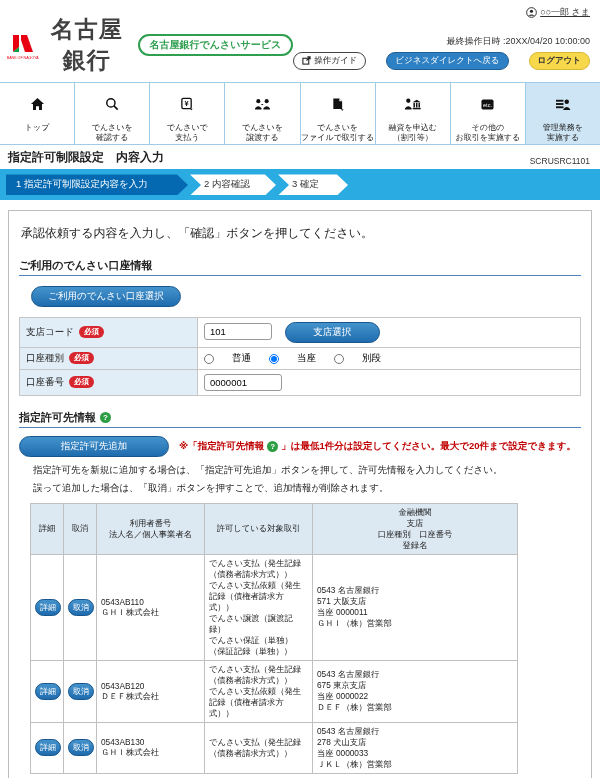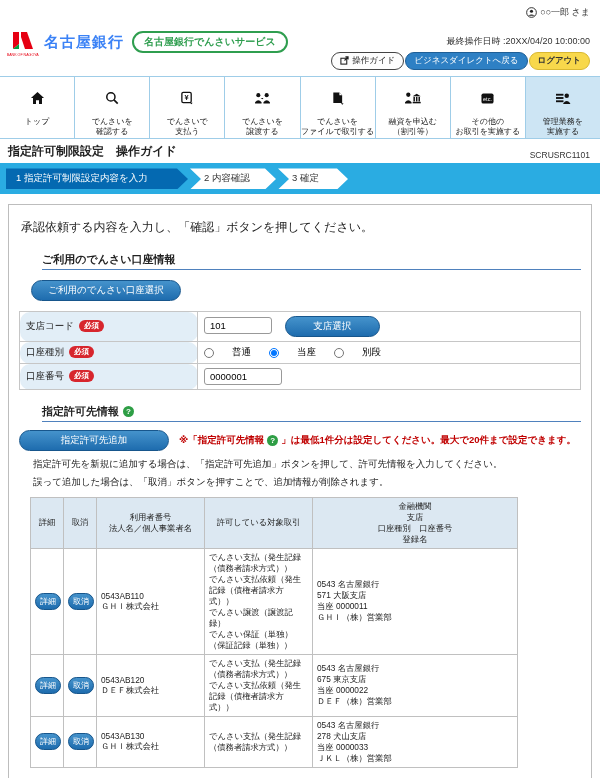--- a/index.html
+++ b/index.html
@@ -5,27 +5,27 @@
   * { box-sizing: border-box; margin: 0; padding: 0; }
   html,body { background:#fff; }
   body { font-family:"Liberation Sans","DejaVu Sans",sans-serif; width:600px; }
   .page { width:600px; height:778px; background:#fff; overflow:hidden; }
 
   
   .header { display:flex; justify-content:space-between; padding:6px 10px 2px 10px; }
   .brand { display:flex; align-items:center; gap:8px; padding-top:8px; }
   .logo-mark { width:26px; display:flex; flex-direction:column; align-items:center; }
   .logo-sub { font-size:4px; color:#e60012; white-space:nowrap; transform:scale(.9); }
-  .bank-name { font-size:15px; font-weight:bold; color:#3b82f6; letter-spacing:1px;text-align:center; }
+  .bank-name { font-size:23px; font-weight:bold; color:#404040; letter-spacing:1px;text-align:center; }
   .service-pill { border:2px solid #2f9e4f; color:#2f9e4f; border-radius:11px; font-size:10px; font-weight:bold; padding:2px 10px; white-space:nowrap; }
   .header-right { text-align:right; font-size:9px; color:#333; }
   .user-line { display:flex; justify-content:flex-end; align-items:center; gap:3px; }
-  .user-name { }
+  .user-name { text-decoration:underline; }
   .lastop { margin-top:16px; white-space:nowrap; }
-  .header-btns { display:flex; gap:1px; margin-top:4px; justify-content:flex-end; }
+  .header-btns { display:flex; gap:20px; margin-top:4px; justify-content:flex-end; }
   .hbtn { font-size:8.5px; border-radius:9px; padding:2px 8px; white-space:nowrap; display:flex; align-items:center; gap:3px; cursor:pointer; }
   .hbtn-guide { background:#fdfdfd; border:1.5px solid #444; color:#222; }
   .hbtn-direct { background:#2e80c4; border:1px solid #1f5f96; color:#fff; }
   .hbtn-logout { background:#f8d84b; border:1px solid #d9b832; color:#333; font-weight:bold; }
 
   
   .nav { display:flex; border-top:1px solid #9fcde8; border-bottom:1px solid #9fcde8; margin-top:4px; }
   .nav-item { flex:1; border-left:1px solid #9fcde8; text-align:center; padding:3px 0 2px 0; font-size:8px; line-height:1.2; color:#222; cursor:pointer; white-space:pre-line; }
   .nav-item:first-child { border-left:none; }
   .nav-item.active { background:#cde5f4; }
@@ -40,30 +40,30 @@
   .steps { background:#2aace2; padding:5px 6px; display:flex; align-items:center; height:31px; }
   .step { height:21px; display:flex; align-items:center; font-size:9.5px; padding-left:14px; }
   .step-first { background:#0469b1; color:#fff; width:182px; clip-path:polygon(0 0, calc(100% - 11px) 0, 100% 50%, calc(100% - 11px) 100%, 0 100%); padding-left:10px; }
   .step-rest { background:#fff; color:#333; clip-path:polygon(0 0, calc(100% - 11px) 0, 100% 50%, calc(100% - 11px) 100%, 0 100%, 11px 50%); margin-left:2px; }
   .step-2 { width:86px; }
   .step-3 { width:70px; }
 
   
   .main { margin:10px 8px 0 8px; border:1px solid #bdbdbd; padding:8px 10px 12px 10px; height:612px; }
   .instruction { font-size:12px; color:#222; margin:6px 0 16px 2px; }
-  .sec-head { font-size:11px; font-weight:bold; color:#222; border-bottom:1px solid #4f81bd; padding-bottom:2px; margin-bottom:8px; display:flex; align-items:center; gap:4px;margin-left:23px; }
+  .sec-head { font-size:11px; font-weight:bold; color:#222; border-bottom:1px solid #4f81bd; padding-bottom:2px; margin-bottom:8px; display:flex; align-items:center; gap:4px; }
   .qmark { display:inline-flex; width:11px; height:11px; border-radius:50%; background:#2e9e45; color:#fff; font-size:8px; font-weight:bold; align-items:center; justify-content:center; flex:none; }
 
   .btn-blue { background:linear-gradient(#4593cc,#1e6cae); border:1px solid #17568c; color:#fff; border-radius:11px; font-size:9.5px; text-align:center; padding:3px 0; cursor:pointer; display:inline-block; }
   .btn-acct { width:150px; margin:2px 0 10px 12px; }
 
   table { border-collapse:collapse; }
   .form-tbl { width:100%; font-size:9.5px; margin-bottom:4px; }
   .form-tbl td { border:1px solid #c6c6c6; padding:4px 6px; }
-  .lbl-cell { background:#e2eef7; width:178px; color:#222;border-radius:10px; }
+  .lbl-cell { background:#e2eef7; width:178px; color:#222; }
   .req { display:inline-block; background:#d7262d; color:#fff; font-size:7.5px; font-weight:bold; border-radius:7px; padding:1px 5px; margin-left:5px; vertical-align:1px; }
   .txt-input { border:1px solid #999; border-radius:3px; padding:2px 5px; font-size:9.5px; font-family:inherit; }
   .inp-branch { width:68px; }
   .inp-acctnum { width:78px; }
   .btn-branch { width:95px; margin-left:10px; vertical-align:middle; }
   .radio-group { display:flex; gap:18px; align-items:center; }
   .radio-group label { display:flex; align-items:center; gap:18px; }
   .radio-group input { width:10px; height:10px; }
 
   .sec2 { margin-top:14px; }
@@ -197,21 +197,21 @@
             <rect x="1" y="10" width="8" height="2" fill="#111"></rect>
             <circle cx="12.5" cy="5" r="2.4" fill="#111"></circle>
             <path d="M8.8 13 Q12.5 8.6 16.2 13 V14 H8.8 Z" fill="#111"></path>
           </svg></div>
       <span>管理業務を
 実施する</span>
     </div>
   </div>
 
   <div class="title-row">
-    <div class="page-title">指定許可制限設定　操作ガイド</div>
+    <div class="page-title">指定許可制限設定　内容入力</div>
     <div class="screen-id">SCRUSRC1101</div>
   </div>
 
   <div class="steps">
     <div class="step step-first">1 指定許可制限設定内容を入力</div>
     <div class="step step-rest step-2">2 内容確認</div>
     <div class="step step-rest step-3">3 確定</div>
   </div>
 
   <div class="main">

